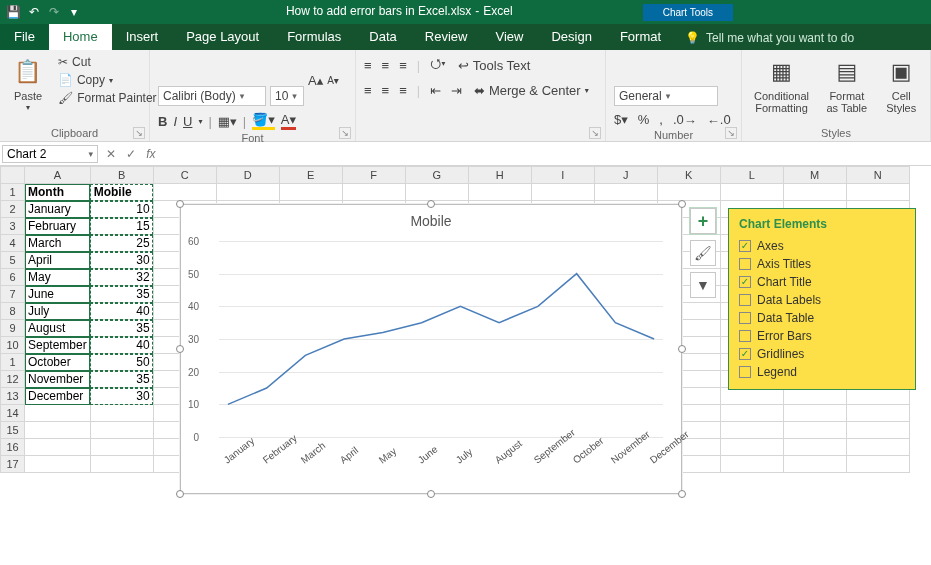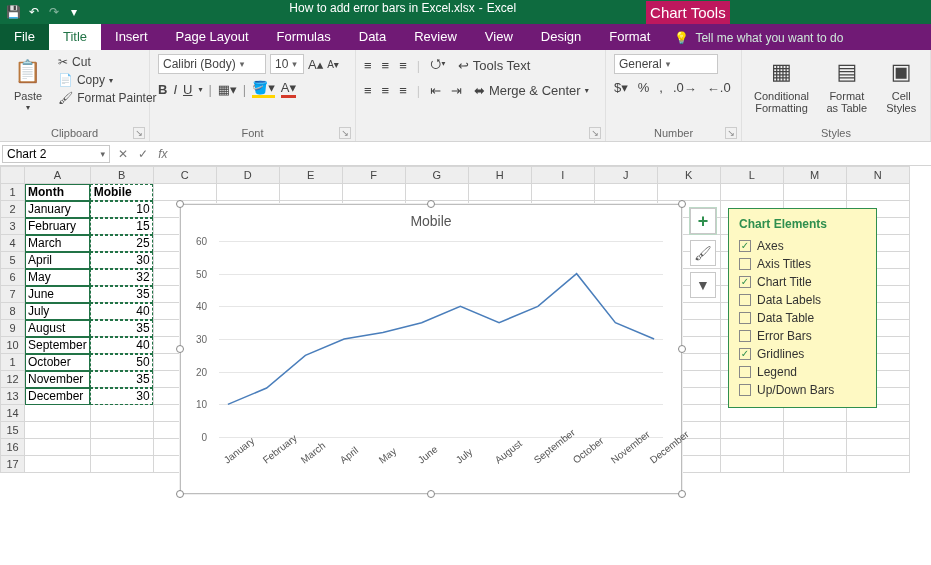--- a/index.html
+++ b/index.html
@@ -2,41 +2,41 @@
 <html><head>
 <meta charset="utf-8">
 <style>
 * { box-sizing: border-box; margin: 0; padding: 0; font-family: "Segoe UI", Tahoma, sans-serif; }
 html, body { width: 931px; height: 565px; overflow: hidden; background: #fff; }
 .titlebar { background: #0e6b3f; color: #fff; height: 24px; display: flex; align-items: center; font-size: 12px; }
 .qat { display: flex; align-items: center; gap: 4px; padding: 0 6px; }
 .qat .icon { width: 16px; height: 16px; display: flex; align-items: center; justify-content: center; font-size: 12px; }
 .title-area { flex: 1; display: flex; justify-content: center; gap: 130px;}
 .title-center { display:flex; gap:4px;}
-.tooltab { background:#be185d; padding:3px 4px; font-size:15px;}
-.tabstrip { background: #701a75; height: 26px; display: flex; align-items: flex-end; font-size: 13px; color:#fff;text-align:center; }
+.tooltab { background:#0369a1; padding:3px 20px; font-size:10px;}
+.tabstrip { background: #14532d; height: 26px; display: flex; align-items: flex-end; font-size: 13px; color:#fff;text-align:center; }
 .tab { padding: 5px 14px 6px 14px; cursor: pointer; }
 .tab.file { background:#0a5a34; }
 .tab.active { background: #fff; color: #217346; }
 .tellme { display:flex; align-items:center; gap:6px; padding:5px 10px; color:#cfe8da; font-size:12px;}
 .ribbon { background:#f1f1f1; border-bottom:1px solid #d4d4d4; height:92px; display:flex; font-size:12px; color:#444; }
 .group { border-right:1px solid #e0e0e0; padding:4px 8px 2px 8px; display:flex; flex-direction:column; justify-content:space-between; position:relative;}
 .group-label { text-align:center; font-size:11px; color:#666; padding:2px 0 0 0;}
 .group-body { display:flex; gap:8px; align-items:flex-start; flex:1;}
 .vbtn { display:flex; flex-direction:column; align-items:center; justify-content:center; gap:2px; padding:2px 4px; font-size:11px; text-align:center; line-height:1.1;}
 .bigicon { width:32px; height:32px; display:flex; align-items:center; justify-content:center; font-size:22px;}
 .stack { display:flex; flex-direction:column; gap:2px; font-size:12px; }
 .row-item { display:flex; align-items:center; gap:4px; white-space:nowrap; padding:1px 2px;}
 .dlg-launch { position:absolute; bottom:2px; right:4px; font-size:9px; color:#888; border:1px solid #ccc; width:12px; height:12px; display:flex; align-items:center; justify-content:center;}
 .fontrow { display:flex; gap:4px; align-items:center;}
-.combo { border:1px solid #c8c8c8; background:#fff; height:20px; display:flex; align-items:center; padding:0 4px; font-size:12px;}
+.combo { border:1px solid #c8c8c8; background:#fff; height:20px; display:flex; align-items:center; padding:0 4px; font-size:12px;margin-top:32px;}
 .combo .dd { margin-left:4px; font-size:9px; color:#666;}
 .btnrow { display:flex; gap:6px; align-items:center; font-size:13px;}
 .namebox-row { height:24px; border-bottom:1px solid #d4d4d4; display:flex; align-items:center; font-size:12px; background:#fff; }
-.namebox { width:108px; border:1px solid #c8c8c8; margin:2px; padding:1px 4px; display:flex; justify-content:space-between; align-items:center;}
+.namebox { width:96px; border:1px solid #c8c8c8; margin:2px; padding:1px 4px; display:flex; justify-content:space-between; align-items:center;}
 .fxbar { display:flex; align-items:center; gap:10px; padding:0 6px; color:#777;}
 .sheet { position:relative; flex:1; }
 .grid { position:absolute; top:0; left:0; }
 .grid table { border-collapse:collapse; font-size:12px; }
 .grid th, .grid td { border:1px solid #d6d6d6; background:#fff; height:17px; }
 .grid th { background:#eee; color:#444; font-weight:normal; font-size:11px; text-align:center; }
 .grid th.col { width:63px; }
 .grid th.row { width:24px; }
 .grid td { padding:0 3px; }
 .grid td.r { text-align:right; color:#000;}
@@ -44,29 +44,29 @@
 .selA { outline:1px solid #217346; outline-offset:-1px;}
 .selB { outline:1px dashed #217346; outline-offset:-1px;}
 .chartbox { position:absolute; top:38px; left:180px; width:502px; height:290px; background:#fff; border:1px solid #bdbdbd; box-shadow:0 0 0 1px #eee;}
 .chart-handles div { position:absolute; width:8px; height:8px; background:#fff; border:1px solid #888; border-radius:50%;}
 .ch-tl{top:-5px;left:-5px;} .ch-tr{top:-5px;right:-5px;} .ch-bl{bottom:-5px;left:-5px;} .ch-br{bottom:-5px;right:-5px;}
 .ch-tm{top:-5px;left:50%;margin-left:-4px;} .ch-bm{bottom:-5px;left:50%;margin-left:-4px;}
 .ch-ml{left:-5px;top:50%;margin-top:-4px;} .ch-mr{right:-5px;top:50%;margin-top:-4px;}
 .chart-title { text-align:center; font-size:14px; color:#555; padding:8px 0 4px 0;}
 .plot { position:absolute; top:36px; left:38px; right:18px; bottom:56px;}
 .yaxis { position:absolute; left:-28px; top:0; bottom:0; width:24px; font-size:10px; color:#666;}
-.ytick { position:absolute; right:8px; transform:translateY(50%); }
+.ytick { position:absolute; right:16px; transform:translateY(50%); }
 .gridline { position:absolute; left:0; right:0; border-top:1px solid #e6e6e6;}
 .xaxis { position:absolute; left:38px; right:18px; bottom:2px; height:50px; font-size:10px; color:#555;}
 .xtick { position:absolute; bottom:28px; transform:rotate(-38deg) translate(-8px,0); transform-origin:top left; white-space:nowrap;}
 svg.line { position:absolute; top:0; left:0; width:100%; height:100%; }
 .side-tools { position:absolute; top:42px; left:690px; display:flex; flex-direction:column; gap:6px;}
 .side-tools .tool { width:26px; height:26px; border:1px solid #c8c8c8; background:#fff; display:flex; align-items:center; justify-content:center; font-size:14px; color:#555;}
 .side-tools .tool.plus { color:#2f8f4e; font-size:18px; font-weight:bold; box-shadow:0 0 0 1px #bcd9c6;}
-.elements-panel { position:absolute; top:42px; left:728px; width:149px; border:1px solid #2f8f4e; background:#fef9c3; padding:8px 10px; font-size:12px;}
+.elements-panel { position:absolute; top:42px; left:728px; width:188px; border:1px solid #2f8f4e; background:#fde047; padding:8px 10px; font-size:12px;}
 .elements-panel h4 { color:#2f8f4e; font-size:12px; font-weight:bold; margin-bottom:6px;}
 .chk { display:flex; align-items:center; gap:6px; padding:2px 0; color:#333;}
 .chkbox { width:12px; height:12px; border:1px solid #888; display:flex; align-items:center; justify-content:center; font-size:10px; color:#2f8f4e; line-height:1;}
 </style>
 </head>
 <body>
 
 <div class="titlebar">
   <div class="qat">
     <span class="icon">💾</span>
@@ -79,21 +79,21 @@
       <span>How to add error bars in Excel.xlsx</span>
       <span> - </span>
       <span>Excel</span>
     </div>
     <div class="tooltab">Chart Tools</div>
   </div>
 </div>
 
 <div class="tabstrip">
   <div class="tab file">File</div>
-  <div class="tab active">Title</div>
+  <div class="tab active">Home</div>
   <div class="tab">Insert</div>
   <div class="tab">Page Layout</div>
   <div class="tab">Formulas</div>
   <div class="tab">Data</div>
   <div class="tab">Review</div>
   <div class="tab">View</div>
   <div class="tab">Design</div>
   <div class="tab">Format</div>
   <div class="tellme">
     <span>💡</span>
@@ -678,19 +678,15 @@
           <span>Error Bars</span>
         </div>
         <div class="chk">
           <span class="chkbox">✓</span>
           <span>Gridlines</span>
         </div>
         <div class="chk">
           <span class="chkbox"></span>
           <span>Legend</span>
         </div>
-        <div class="chk">
-          <span class="chkbox"></span>
-          <span>Up/Down Bars</span>
-        </div>
       </div>
   </div>
 </div>
 
 </body></html>

